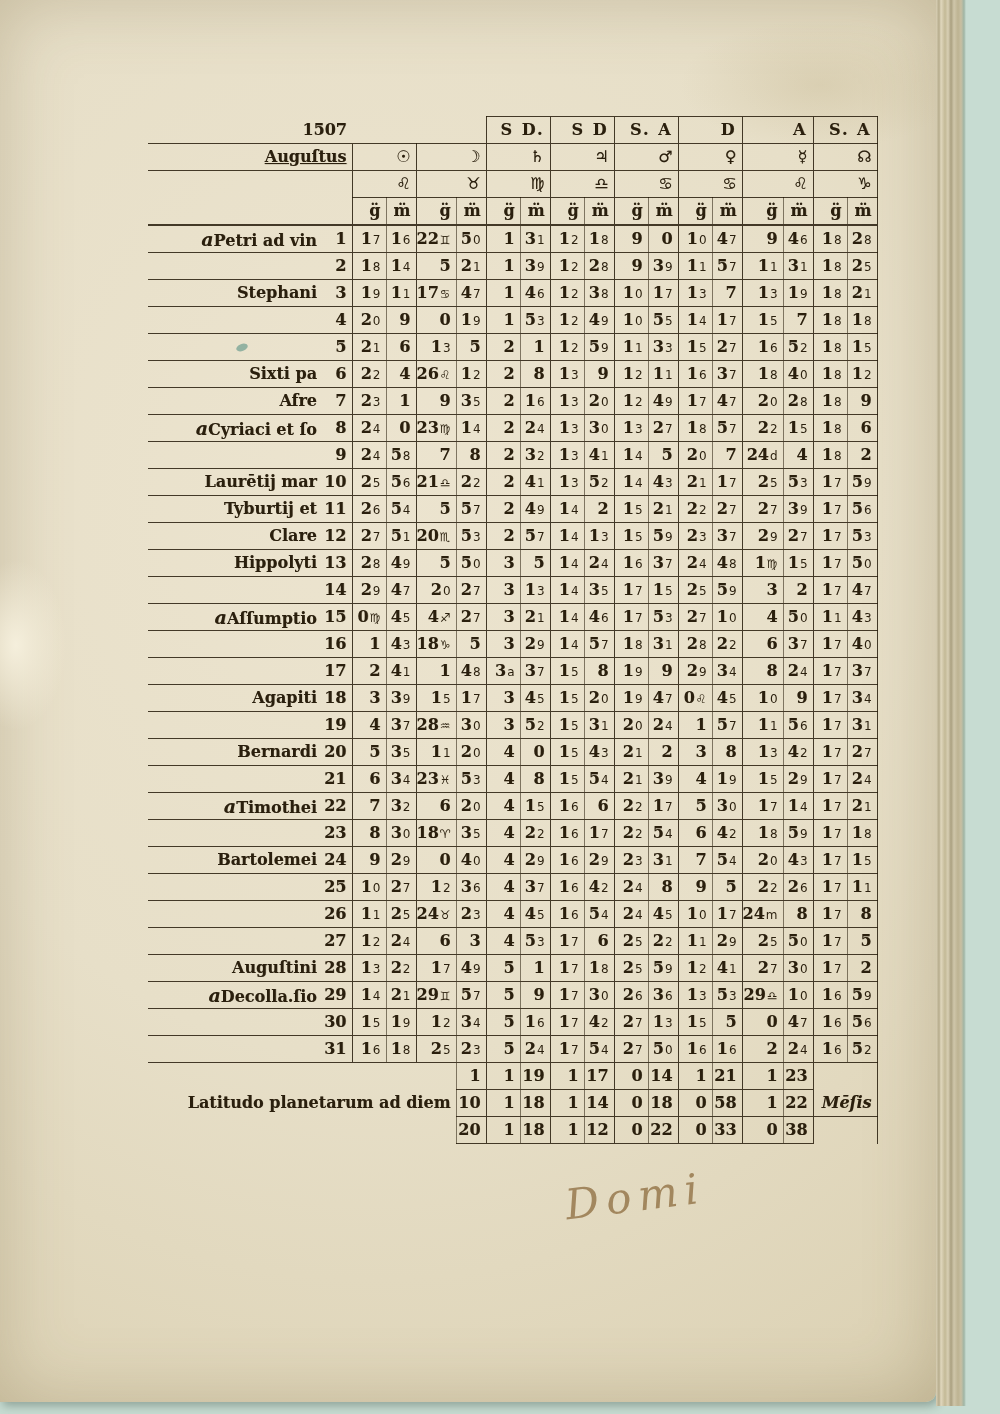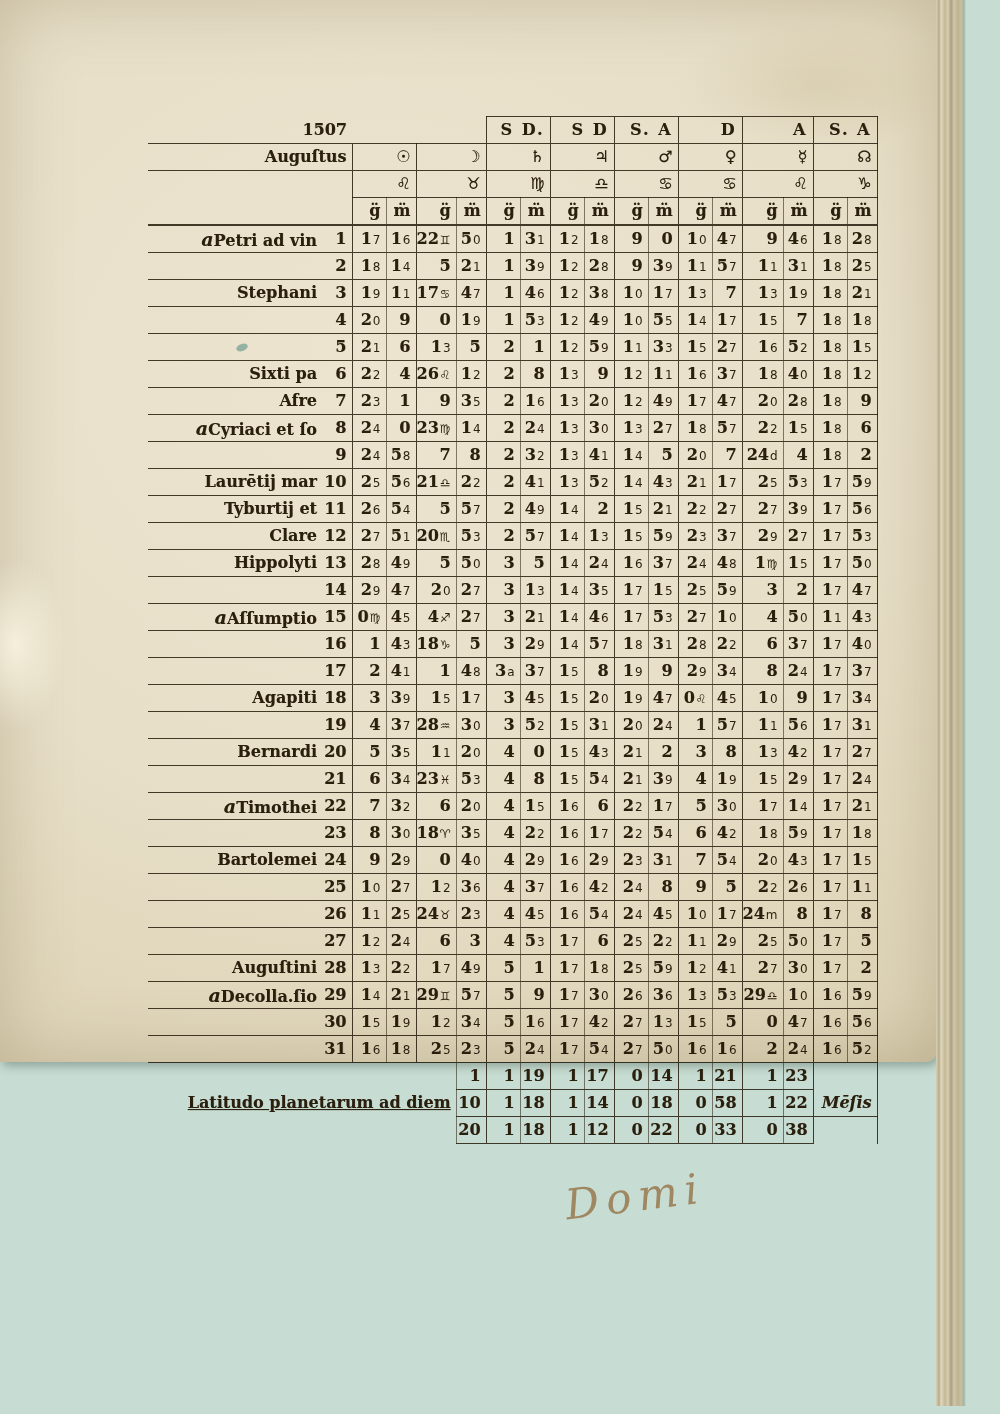--- a/index.html
+++ b/index.html
@@ -7,21 +7,21 @@
     --l2: rgba(38,27,10,.55);
     --ink:#2a1f0d;
   }
   html,body{margin:0;padding:0;}
   body{
     width:1000px;height:1414px;position:relative;overflow:hidden;
     background:#c7dcd2;
     font-family:"DejaVu Serif",serif;
   }
   .page{
-    position:absolute;left:0;top:0;width:936px;height:1062px;
+    position:absolute;left:0;top:0;width:936px;height:1402px;
     background: radial-gradient(120% 90% at 40% 35%, #ece4cf 0%, #e7dfc8 45%, #ddd3b6 80%, #cdc2a0 100%);
     box-shadow: inset 0 0 70px rgba(120,100,60,.28), 3px 4px 10px rgba(40,60,50,.35);
     border-bottom-right-radius:10px;
   }
   .edge-stack{
     position:absolute;left:936px;top:0;width:30px;height:1406px;
     background: linear-gradient(90deg,#d9d0b6 0px,#b5ab8b 3px,#e0d7bd 5px,#c3b996 9px,#d8cfb4 12px,#aaa080 15px,#cfc6aa 18px,#bdb392 22px,#c8bfa2 25px,#9fb5a5 28px,#c7dcd2 30px);
   }
   .stain-left{
     position:absolute;left:-34px;top:560px;width:100px;height:170px;border-radius:50%;
@@ -54,35 +54,35 @@
   
   .gc{border-left:1.7px solid var(--l1);}
   .mc{border-left:1.2px solid var(--l2);}
   .end{border-right:1.7px solid var(--l1);}
   
   .hd-year{text-align:left;padding-left:34px;font-size:19px;border-bottom:1.8px solid var(--l1);}
   .hd-blank-bb{border-bottom:1.8px solid var(--l1);}
   .hd-blank{border:none;}
   .seg{text-align:center;font-size:15px;letter-spacing:2px;
        border-left:1.7px solid var(--l1);border-top:1.8px solid var(--l1);border-bottom:1.8px solid var(--l1);}
-  .hd-month{text-align:left;padding-left:20px;font-size:20px;border-bottom:1.8px solid var(--l1);height:30px;}
+  .hd-month{text-align:left;padding-left:20px;font-size:20px;border-bottom:1.8px solid var(--l1);height:30px;text-decoration:underline;}
   .psym{text-align:center;font-family:"DejaVu Sans",sans-serif;font-size:19px;
         border-left:1.7px solid var(--l1);border-bottom:1.8px solid var(--l1);height:30px;}
   .zsym{text-align:center;font-family:"DejaVu Sans",sans-serif;font-size:17px;
         border-left:1.7px solid var(--l1);border-bottom:1.8px solid var(--l1);}
   .uc{text-align:center;font-size:15px;border-bottom:2.4px solid var(--l1);}
   .uc0{border-bottom:2.4px solid var(--l1);}
   
   tbody td{border-bottom:1.8px solid var(--l1);}
   .nc{text-align:left;padding-left:10px;font-size:17px;}
   .nc .mk{display:inline-block;width:26px;font-style:italic;font-size:19px;}
   .dc{padding-right:4px;}
   .sg{font-family:"DejaVu Sans",sans-serif;font-size:12px;font-weight:normal;margin-left:1px;text-shadow:none;}
   
-  .lbl{border-bottom:none;text-align:right;padding-right:10px;font-size:17px;text-decoration:underline;}
+  .lbl{border-bottom:none;text-align:right;padding-right:10px;font-size:17px;}
   .rlab{text-align:left;padding-left:8px;font-size:17px;font-style:italic;}
   .nbb{border-bottom:none;}
 </style>
 </head>
 <body>
 
 <div class="page">
   <div class="stain-left"></div>
   <div class="stain-top"></div>
   <div class="speck"></div>

